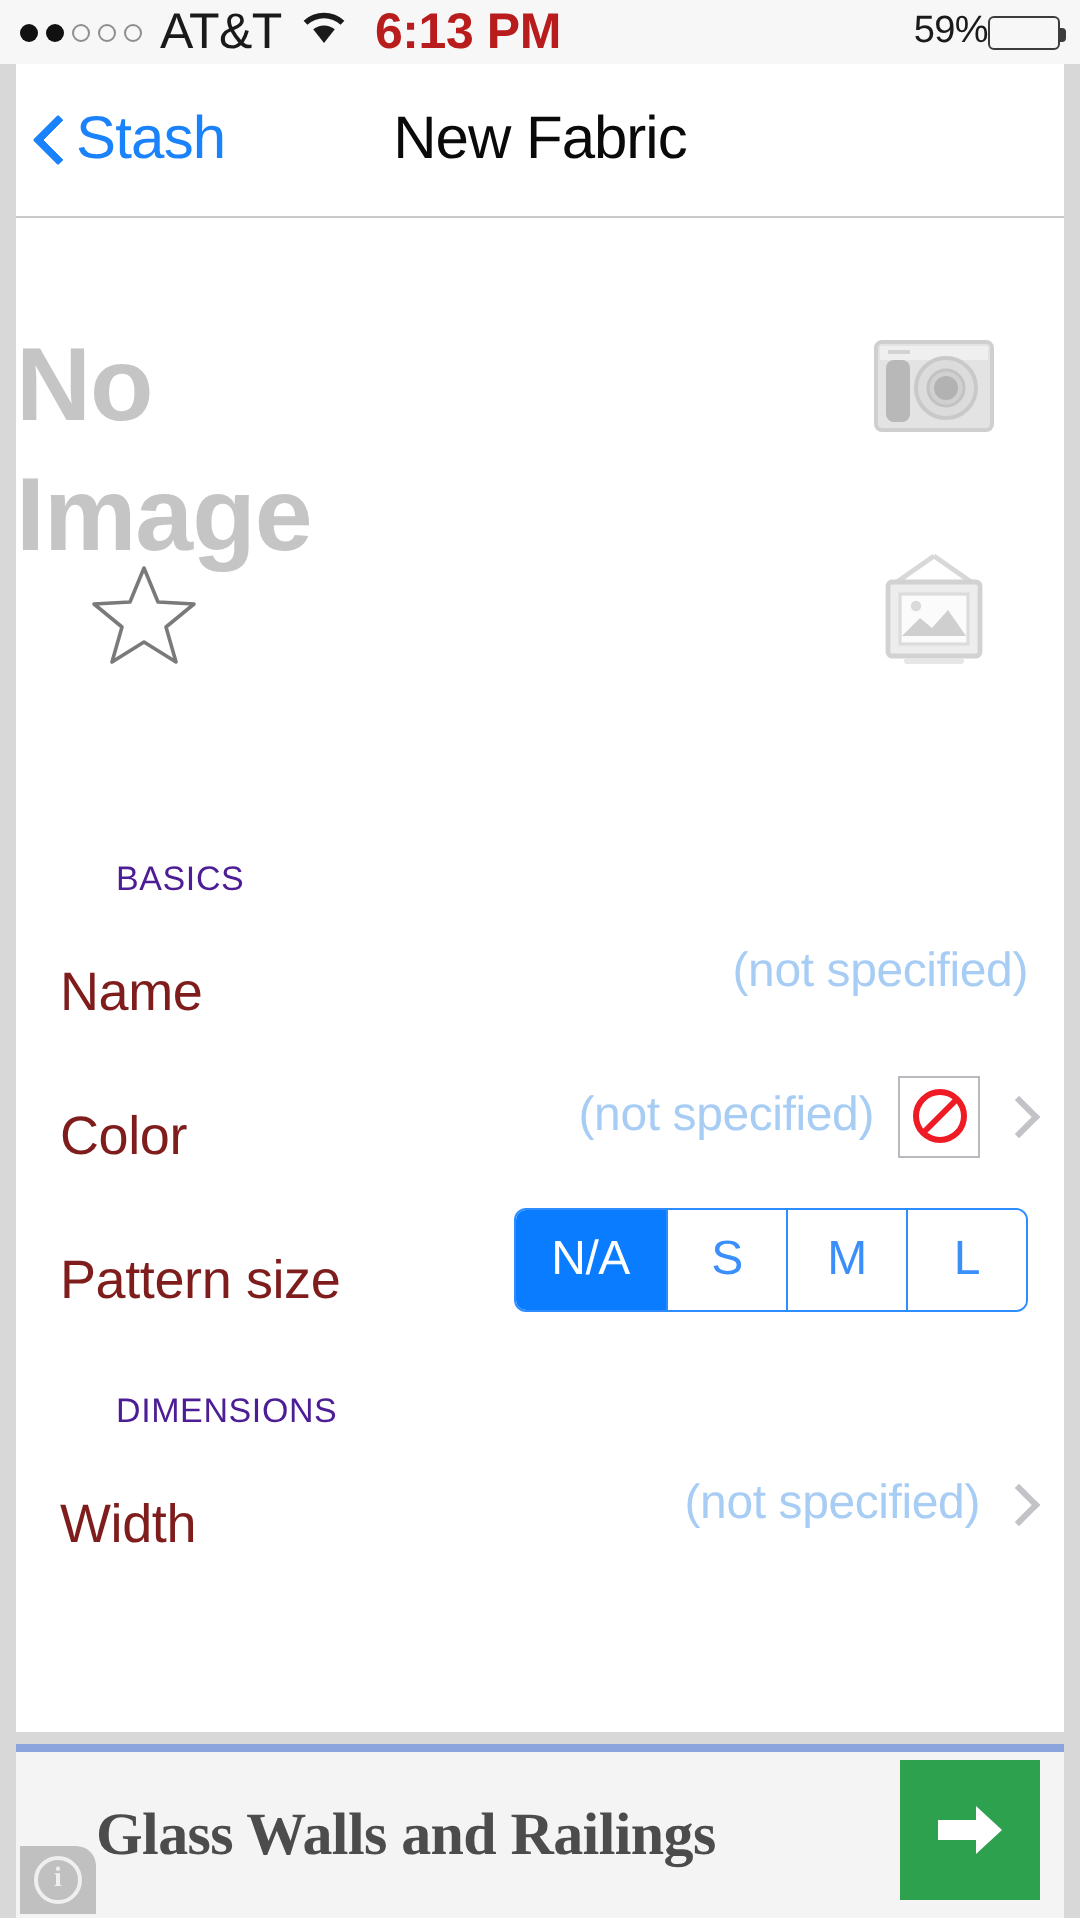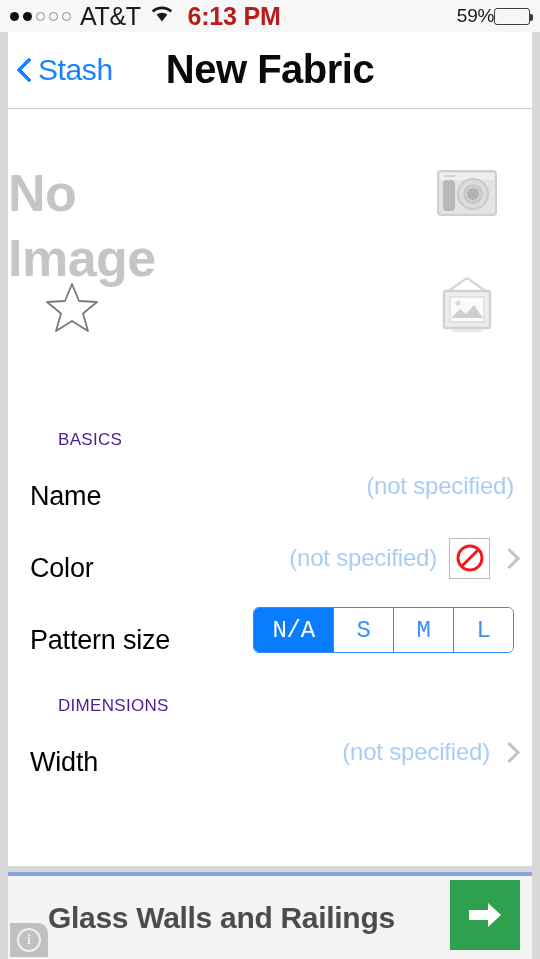--- a/index.html
+++ b/index.html
@@ -130,22 +130,22 @@
   .back-label {
     font-size: 30px;
     color: #1a82fb;
     letter-spacing: -0.4px;
   }
   .nav-title {
     position: absolute;
     left: 0; top: 0;
     width: 524px; height: 75px;
     display: flex; align-items: center; justify-content: center;
-    font-size: 40px;
-    font-weight: bold;
+    font-size: 30px;
+    font-weight: normal;
     color: #0a0a0a;
     letter-spacing: -0.5px;
   }
 
   
   .content {
     position: absolute;
     left: 8px; top: 109px;
     width: 524px;
     height: 757px;
@@ -201,21 +201,21 @@
   .row {
     position: relative;
     height: 72px;
     display: flex;
     align-items: center;
     padding: 0 18px 0 22px;
     box-sizing: border-box;
   }
   .row-label {
     font-size: 27px;
-    color: #000000;
+    color: #7f1d1d;
     font-weight: 500;
     letter-spacing: -0.2px;
     margin-top: 20px;
   }
   .row-right {
     margin-left: auto;
     display: flex;
     align-items: center;
     gap: 12px;
   }
@@ -245,23 +245,22 @@
     box-sizing: border-box;
     display: flex; align-items: center; justify-content: center;
   }
 
   
   .segmented {
     display: flex;
     border: 1.6px solid #2d8cff;
     border-radius: 6px;
     overflow: hidden;
-    height: 46px;
-    box-sizing: border-box;
-    font-family: Liberation Mono, monospace;
+    height: 52px;
+    box-sizing: border-box;
   }
   .seg {
     min-width: 60px;
     padding: 0 18px;
     display: flex; align-items: center; justify-content: center;
     font-size: 24px;
     color: #3b8ffb;
     background: #ffffff;
     border-left: 1.6px solid #2d8cff;
     cursor: pointer;
@@ -292,20 +291,21 @@
   }
   .ad-text {
     position: absolute;
     left: 40px; top: 0;
     height: 83px;
     display: flex; align-items: center;
     font-size: 30px;
     font-weight: bold;
     color: #4c4c4c;
     letter-spacing: -0.3px;
+    font-family: Liberation Serif, serif;
   }
   .ad-cta {
     position: absolute;
     right: 12px; top: 4px;
     width: 70px; height: 70px;
     background: #2da14e;
     display: flex; align-items: center; justify-content: center;
     cursor: pointer;
   }
   .ad-info {

